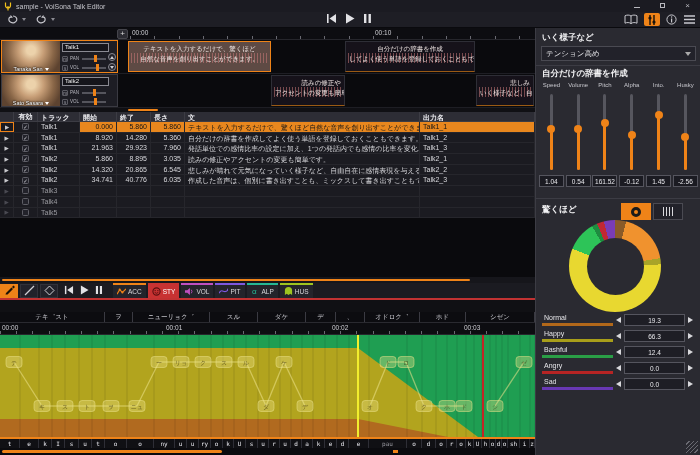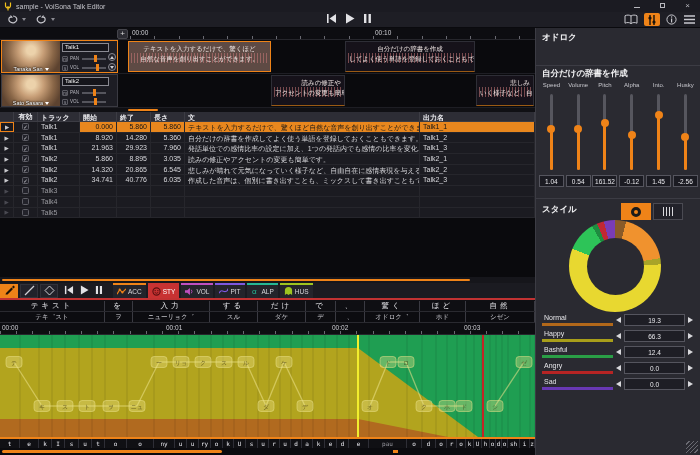--- a/index.html
+++ b/index.html
@@ -552,32 +552,20 @@
               <div class="etlabel">ALP</div>
             </div>
             <div class="etab" style="border-top-color: rgb(158, 196, 31);">
               <svg width="9" height="9" viewBox="0 0 10 10">
                 <path d="M1,9 V4 a4,4 0 0 1 8,0 V9 L7,7.5 5,9 3,7.5 Z" fill="#9ec41f"></path>
               </svg>
               <div class="etlabel">HUS</div>
             </div>
           </span>
       </div>
-      <div class="wrow">
-          <div class="wcell" style="width: 105px;">テキスト</div>
-          <div class="wcell" style="width: 28px;">を</div>
-          <div class="wcell" style="width: 77px;">入力</div>
-          <div class="wcell" style="width: 48px;">する</div>
-          <div class="wcell" style="width: 48px;">だけ</div>
-          <div class="wcell" style="width: 30px;">で</div>
-          <div class="wcell" style="width: 29px;">、</div>
-          <div class="wcell" style="width: 55px;">驚く</div>
-          <div class="wcell" style="width: 46px;">ほど</div>
-          <div class="wcell" style="width: 69px;">自然</div>
-        </div>
       <div class="rrow">
           <div class="rcell" style="width: 105px;">テキ゛スト</div>
           <div class="rcell" style="width: 28px;">ヲ</div>
           <div class="rcell" style="width: 77px;">ニューリョク゛</div>
           <div class="rcell" style="width: 48px;">スル</div>
           <div class="rcell" style="width: 48px;">ダケ</div>
           <div class="rcell" style="width: 30px;">デ</div>
           <div class="rcell" style="width: 29px;">、</div>
           <div class="rcell" style="width: 55px;">オドロク゛</div>
           <div class="rcell" style="width: 46px;">ホド</div>
@@ -779,21 +767,25 @@
           <div class="phcell" style="width: 5px;">z</div>
         </div>
       <div class="edscroll">
         <div class="edbarfill"></div>
         <div class="edmark"></div>
       </div>
     </div>
   </div>
 
   <div class="rpanel">
-    <div class="phead" style="top:4px">オドロク</div>
+    <div class="phead" style="top:4px">いく様子など</div>
+    <div class="dropdown">
+      <span>テンション高め</span>
+      <span class="ddchev"></span>
+    </div>
     <div class="sep" style="top:37px"></div>
     <div class="phead" style="top:40px">自分だけの辞書を作成</div>
     <div class="pcols">
         <div class="pcol">
           <div class="plabel">Speed</div>
           <div class="ptw">
             <div class="ptrack"></div>
             <div class="pfill" style="top: 37.12px;"></div>
             <div class="pthumb" style="top: 33.12px;"></div>
           </div>
@@ -839,21 +831,21 @@
           <div class="plabel">Husky</div>
           <div class="ptw">
             <div class="ptrack"></div>
             <div class="pfill" style="top: 45.04px;"></div>
             <div class="pthumb" style="top: 41.04px;"></div>
           </div>
           <div class="pvalue">-2.56</div>
         </div>
       </div>
     <div class="sep" style="top:170px"></div>
-    <div class="phead" style="top:176px">スタイル</div>
+    <div class="phead" style="top:176px">驚くほど</div>
     <div class="stoggle on" style="left:85px">
         <span class="ringico"></span>
       </div>
     <div class="stoggle" style="left:117px">
         <span class="barsico">
           <i></i>
           <i></i>
           <i></i>
           <i></i>
         </span>

